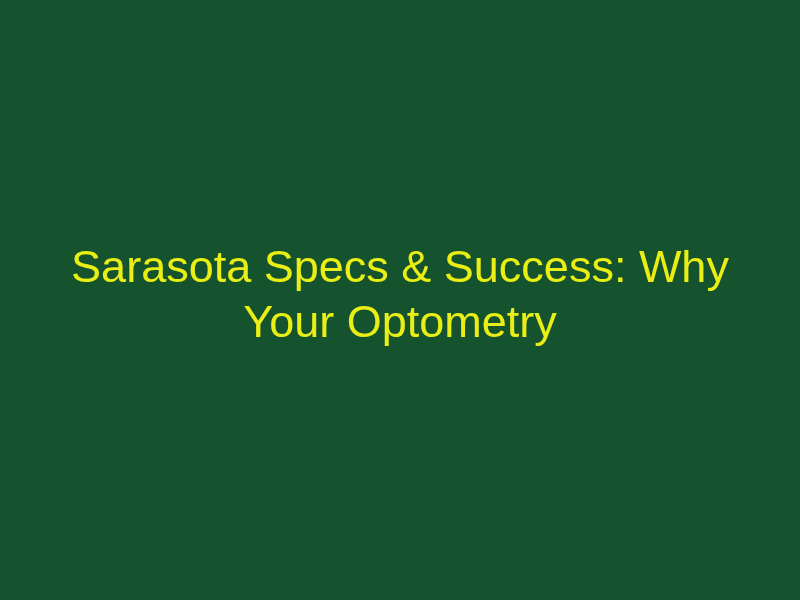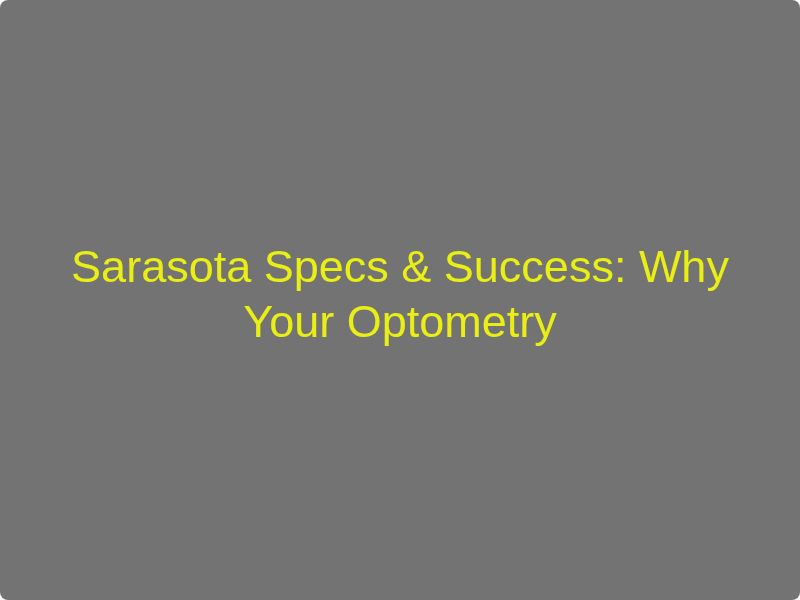--- a/index.html
+++ b/index.html
@@ -43,19 +43,19 @@
     letter-spacing: 0px;
     color: #e9ee14;
     text-align: center;
     word-wrap: break-word;
     white-space: pre-wrap;
   }
 </style>
 </head>
 <body>
 
-<div id="slide" style="background: #737373; border-radius: 8px;">
+<div id="slide" style="background: #14532d;">
 
   <div id="title-block">
     <h1 id="slide-title" style="color: rgb(233, 238, 20);">Sarasota Specs &amp; Success: Why Your Optometry</h1>
   </div>
 
 </div>
 
 </body></html>

